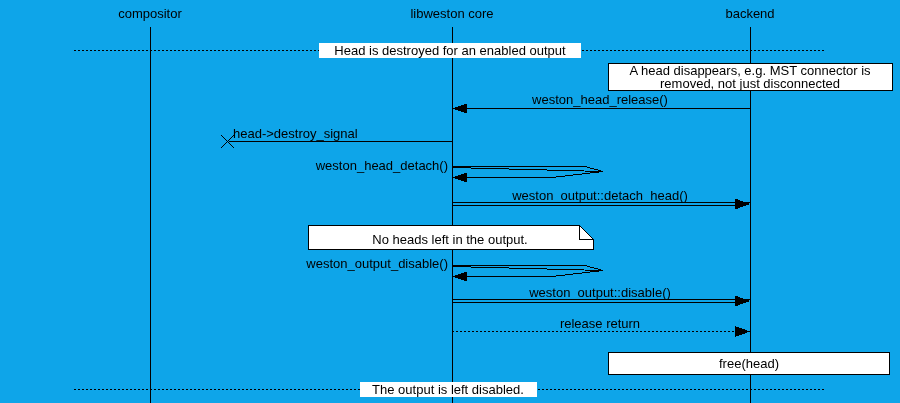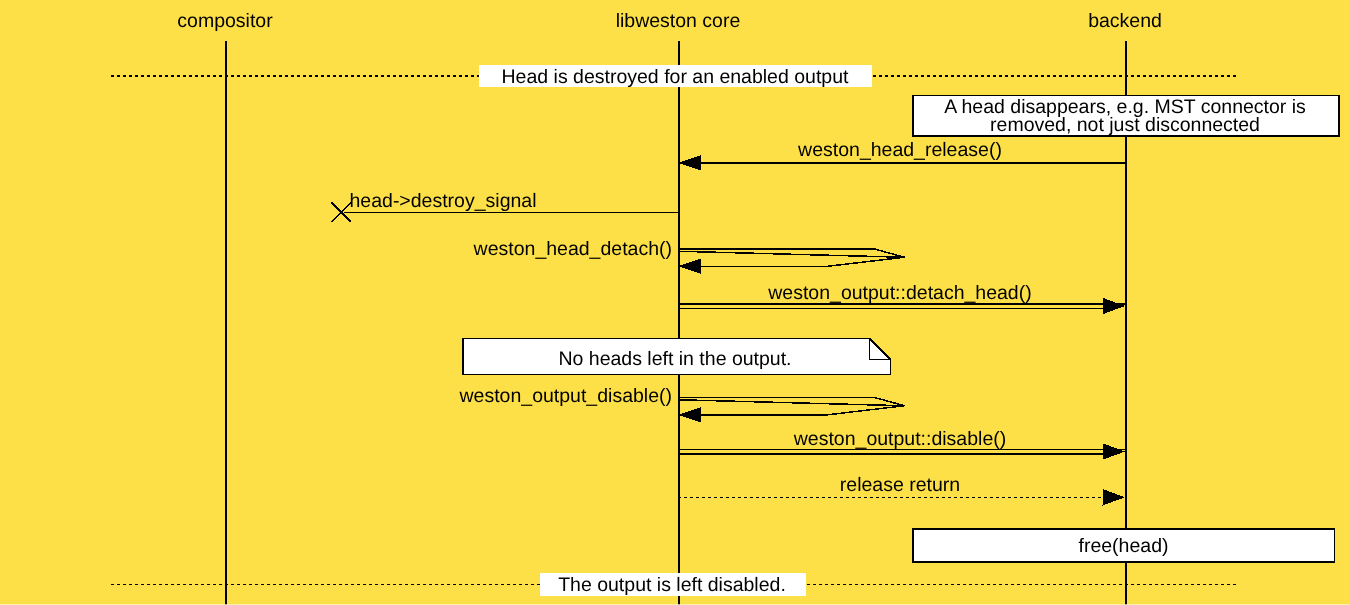--- a/index.html
+++ b/index.html
@@ -4,21 +4,21 @@
 <style>
   html, body {
     margin: 0;
     padding: 0;
     background: #ffffff;
   }
   .diagram-wrap {
     position: relative;
     width: 900px;
     height: 403px;
-    background: #fde047;
+    background: #0ea5e9;
     font-family: "Liberation Sans", sans-serif;
   }
   svg text {
     font-family: "Liberation Sans", sans-serif;
     font-size: 13px;
     fill: #000000;
   }
   svg .lifeline { stroke: #000000; stroke-width: 1; }
   svg .msgline  { stroke: #000000; stroke-width: 1; fill: none; }
   svg .dotline  { stroke: #000000; stroke-width: 1; stroke-dasharray: 2 2; fill: none; }

